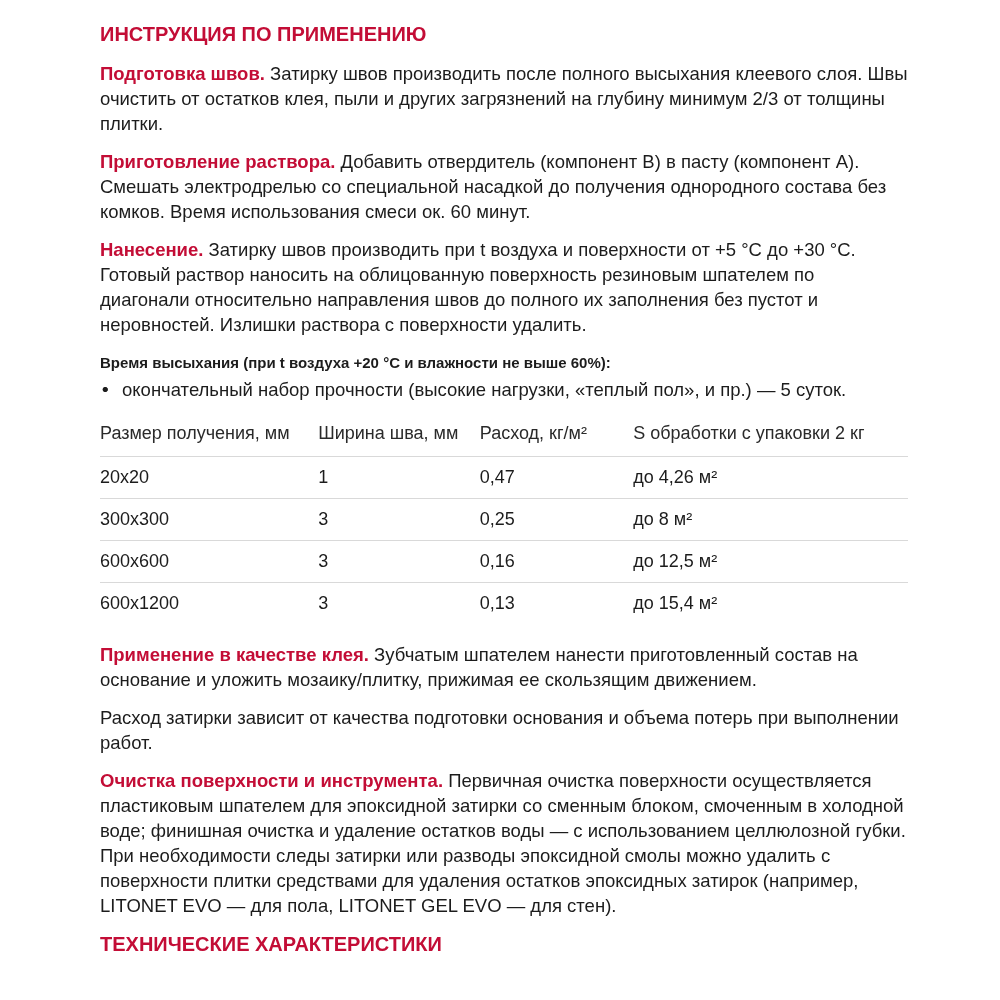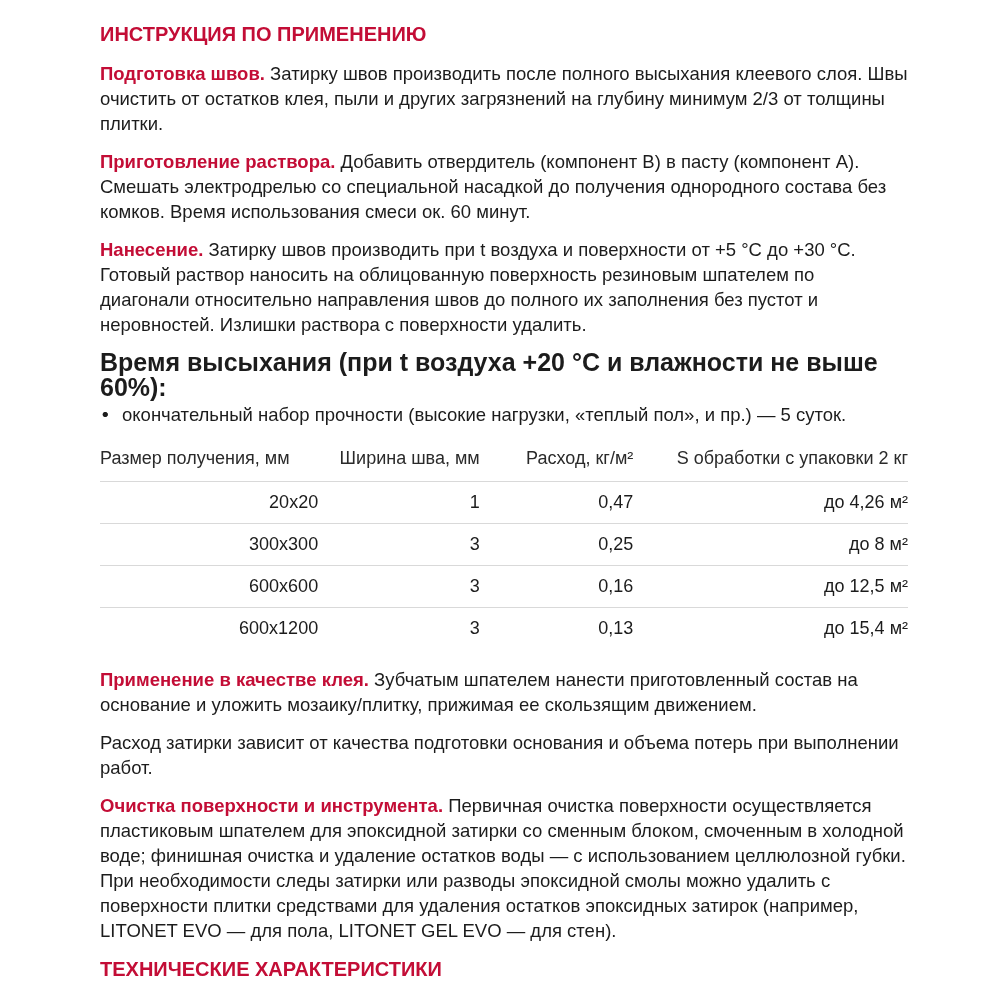--- a/index.html
+++ b/index.html
@@ -22,21 +22,21 @@
   .para {
     font-size: 18.5px;
     line-height: 25px;
     margin: 0 0 13px;
   }
   .lead {
     color: var(--accent, #c30d36);
     font-weight: bold;
   }
   .bold-head {
-    font-size: 25px;
+    font-size: 15px;
     line-height: 25px;
     font-weight: bold;
     margin: 0;
   }
   ul.bullets {
     list-style: none;
     margin: 2px 0 14px;
   }
   ul.bullets li {
     font-size: 18.5px;
@@ -58,26 +58,26 @@
   }
   table.consumption {
     width: 100%;
     border-collapse: collapse;
     margin: 4px 0 18px;
     font-size: 18px;
   }
   table.consumption th {
     font-weight: normal;
     color: #2a2a2a;
-    text-align: right;
+    text-align: left;
     padding: 6px 0 12px;
   }
   table.consumption th:first-child { text-align: left; }
   table.consumption td {
-    text-align: right;
+    text-align: left;
     padding: 10px 0;
     border-top: 1px solid #d9d9d9;
   }
   .col-size { width: 27%; }
   .col-width { width: 20%; }
   .col-rate { width: 19%; }
   .col-area { width: 34%; }
   .tech-heading { margin: 14px 0 8px; }
 </style>
 </head>

